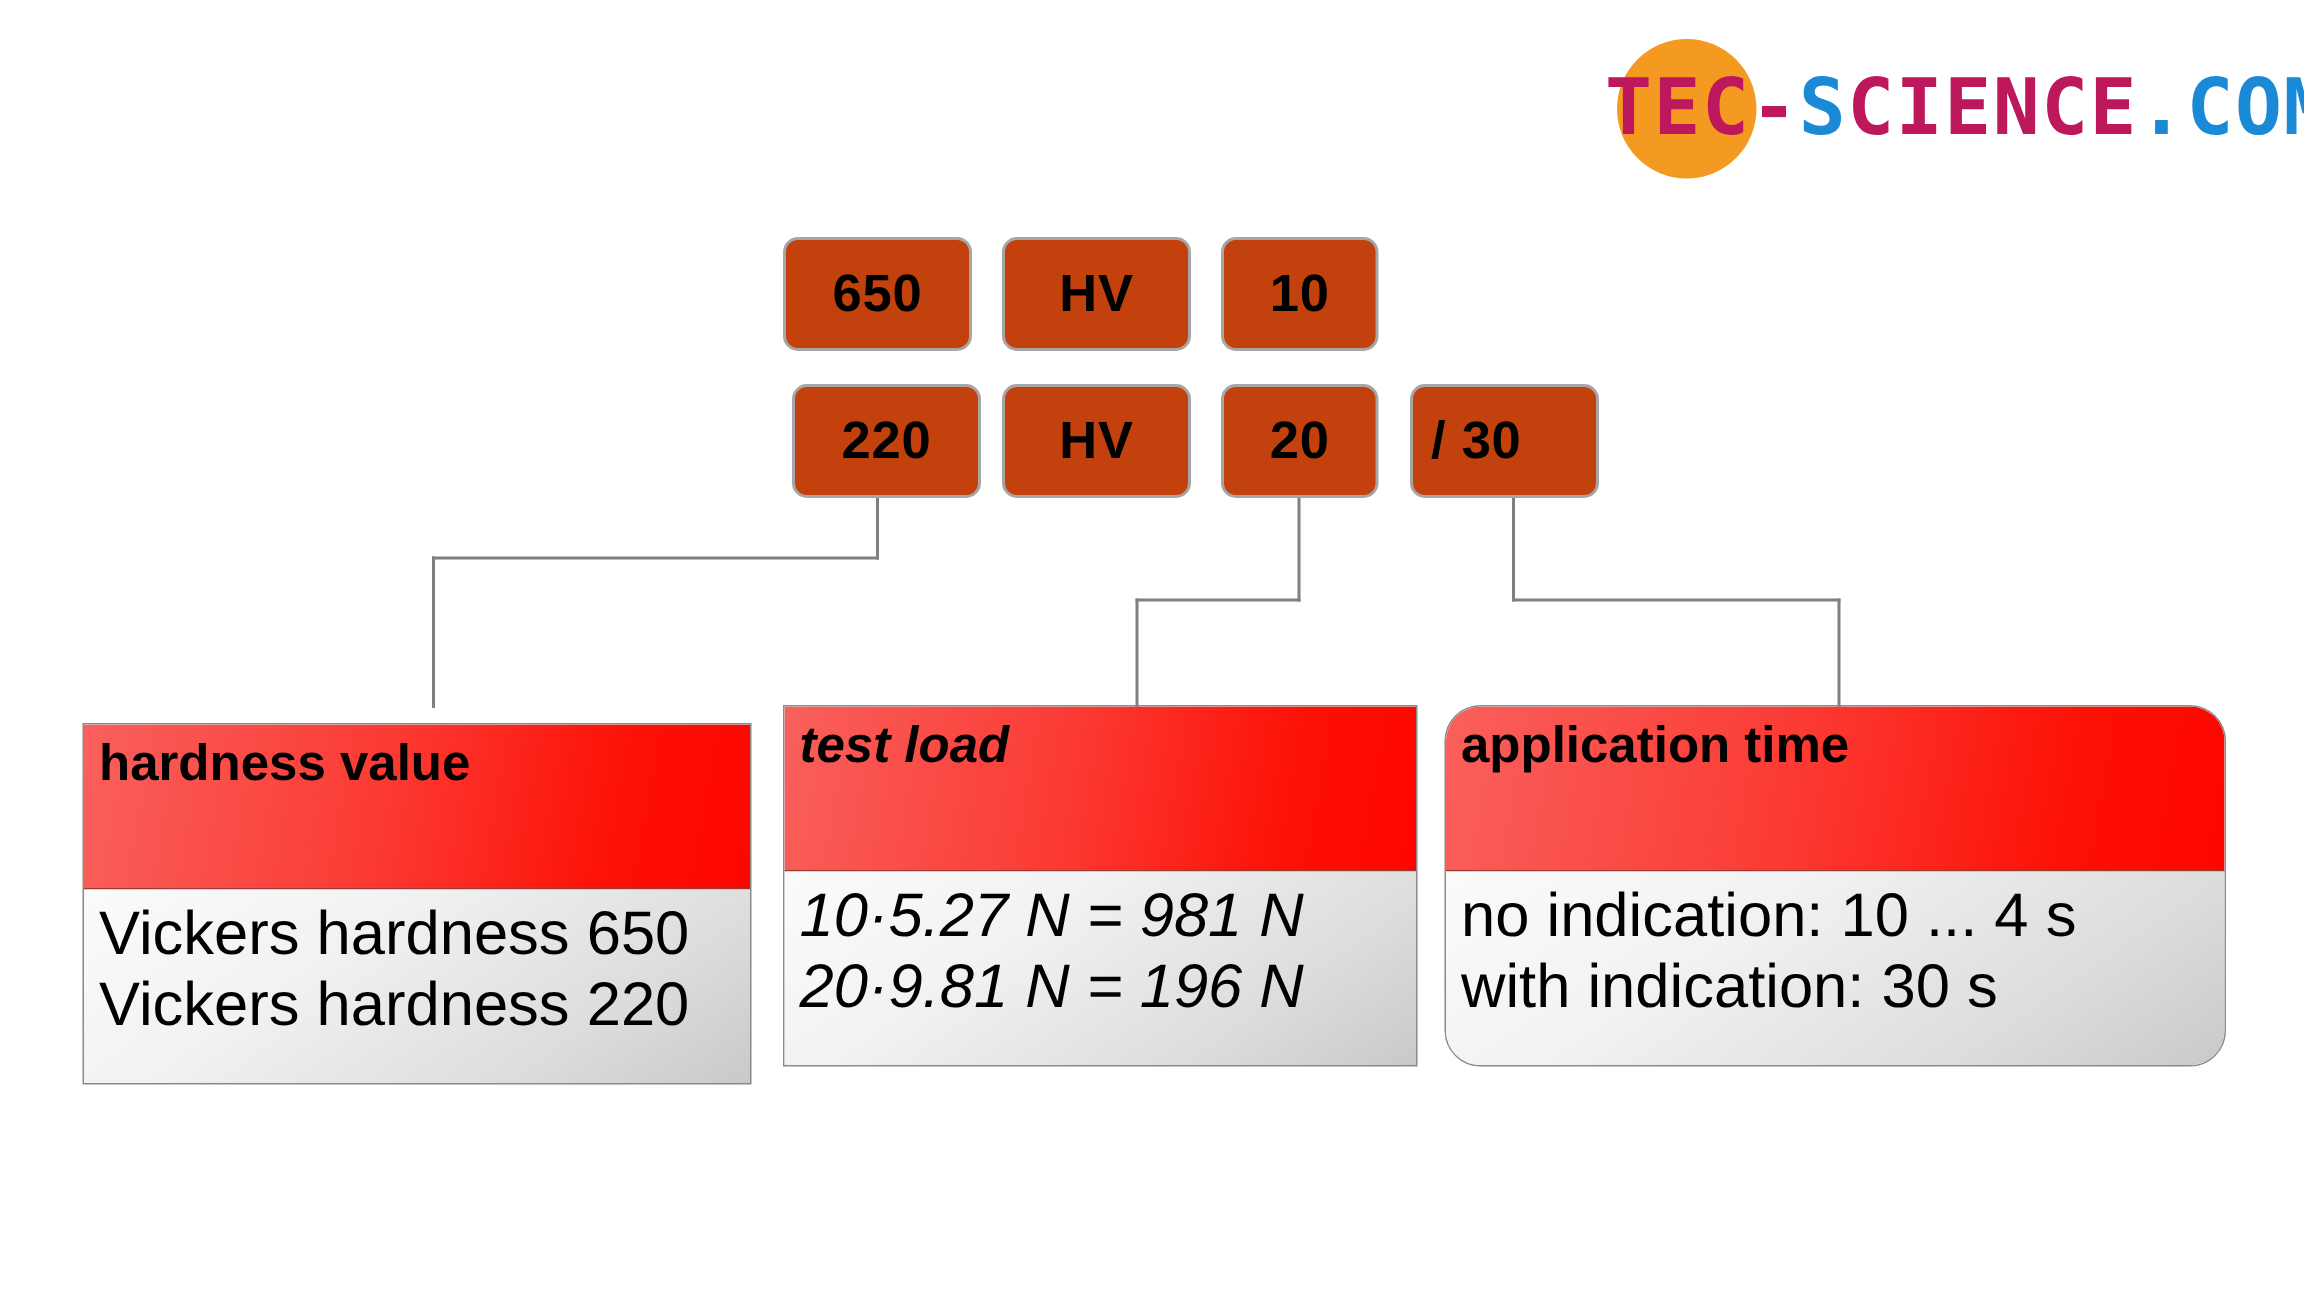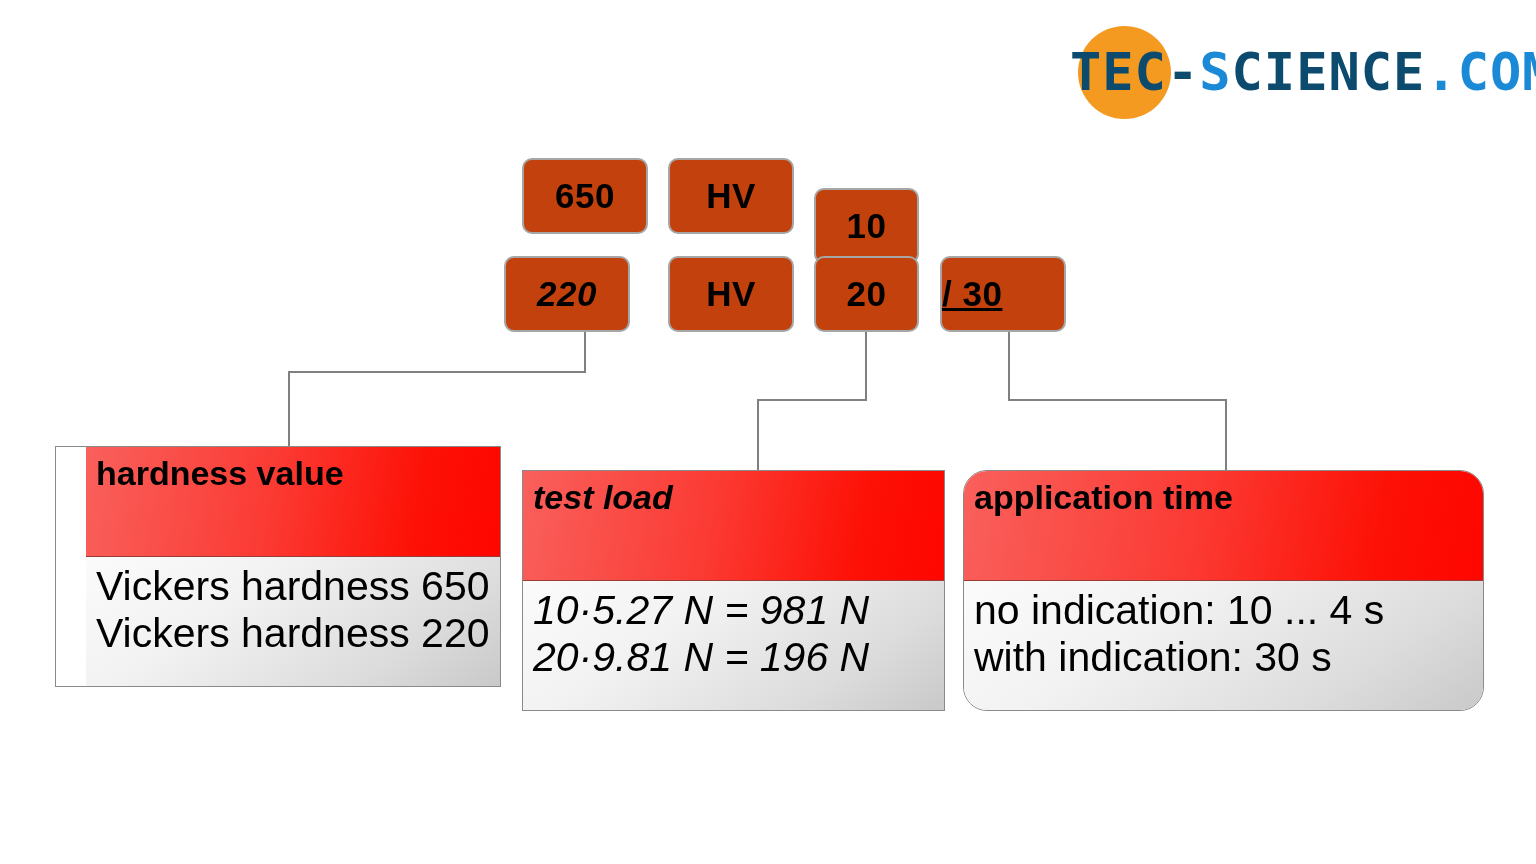--- a/index.html
+++ b/index.html
@@ -42,41 +42,41 @@
     left: 0px;
     top: 24px;
     width: 455px;
     font-family: "DejaVu Sans Mono", monospace;
     font-size: 52px;
     font-weight: 700;
     letter-spacing: 1px;
     line-height: 52px;
     white-space: nowrap;
   }
-  .logo-black { color: #0c4a6e; }
+  .logo-black { color: #be185d; }
   .logo-blue  { color: #1b8ad6; }
 
   
   .codebox {
     position: absolute;
     box-sizing: border-box;
     background: #c2410c;
     border: 2px solid #a6a6a6;
     border-radius: 10px;
     font-size: 35px;
     font-weight: 700;
     color: #000000;
     display: flex;
     align-items: center;
     justify-content: center;
     letter-spacing: 0.5px;
   }
   .codebox.left-align {
     justify-content: flex-start;
-    text-decoration: underline;
+    padding-left: 12px;
   }
 
   
   .line {
     position: absolute;
     background: #808080;
   }
   .line.v { width: 2px; }
   .line.h { height: 2px; }
 
@@ -117,40 +117,40 @@
 
 <div id="stage">
 
   <div class="logo">
     <div class="logo-circle"></div>
     <div class="logo-text"><span class="logo-black">TEC-</span><span class="logo-blue">S</span><span class="logo-black">CIENCE</span><span class="logo-blue">.COM</span></div>
   </div>
 
   <div class="codebox" style="left:522px; top:158px; width:126px; height:76px;">650</div>
   <div class="codebox" style="left:668px; top:158px; width:126px; height:76px;">HV</div>
-  <div class="codebox" style="left:814px; top:158px; width:105px; height:76px;margin-top:30px;">10</div>
+  <div class="codebox" style="left:814px; top:158px; width:105px; height:76px;">10</div>
 
-  <div class="codebox" style="left:504px; top:256px; width:126px; height:76px;font-style:italic;">220</div>
+  <div class="codebox" style="left:528px; top:256px; width:126px; height:76px;">220</div>
   <div class="codebox" style="left:668px; top:256px; width:126px; height:76px;">HV</div>
   <div class="codebox" style="left:814px; top:256px; width:105px; height:76px;">20</div>
   <div class="codebox left-align" style="left:940px; top:256px; width:126px; height:76px;">/ 30</div>
 
   <div class="line v" style="left:584px; top:332px; height:41px;"></div>
   <div class="line h" style="left:288px; top:371px; width:298px;"></div>
   <div class="line v" style="left:288px; top:371px; height:101px;"></div>
 
   <div class="line v" style="left:865px; top:332px; height:69px;"></div>
   <div class="line h" style="left:757px; top:399px; width:110px;"></div>
   <div class="line v" style="left:757px; top:399px; height:73px;"></div>
 
   <div class="line v" style="left:1008px; top:332px; height:69px;"></div>
   <div class="line h" style="left:1008px; top:399px; width:219px;"></div>
   <div class="line v" style="left:1225px; top:399px; height:73px;"></div>
 
-  <div class="panel" style="left:55px; top:446px; width:446px; height:241px;padding-left:30px;">
+  <div class="panel" style="left:55px; top:482px; width:446px; height:241px;">
     <div class="panel-header" style="height:110px;">hardness value</div>
     <div class="panel-body" style="height:129px;">
       <div class="panel-line">Vickers hardness 650</div>
       <div class="panel-line">Vickers hardness 220</div>
     </div>
   </div>
 
   <div class="panel" style="left:522px; top:470px; width:423px; height:241px;font-style:italic;">
     <div class="panel-header" style="height:110px;">test load</div>
     <div class="panel-body" style="height:129px;">

